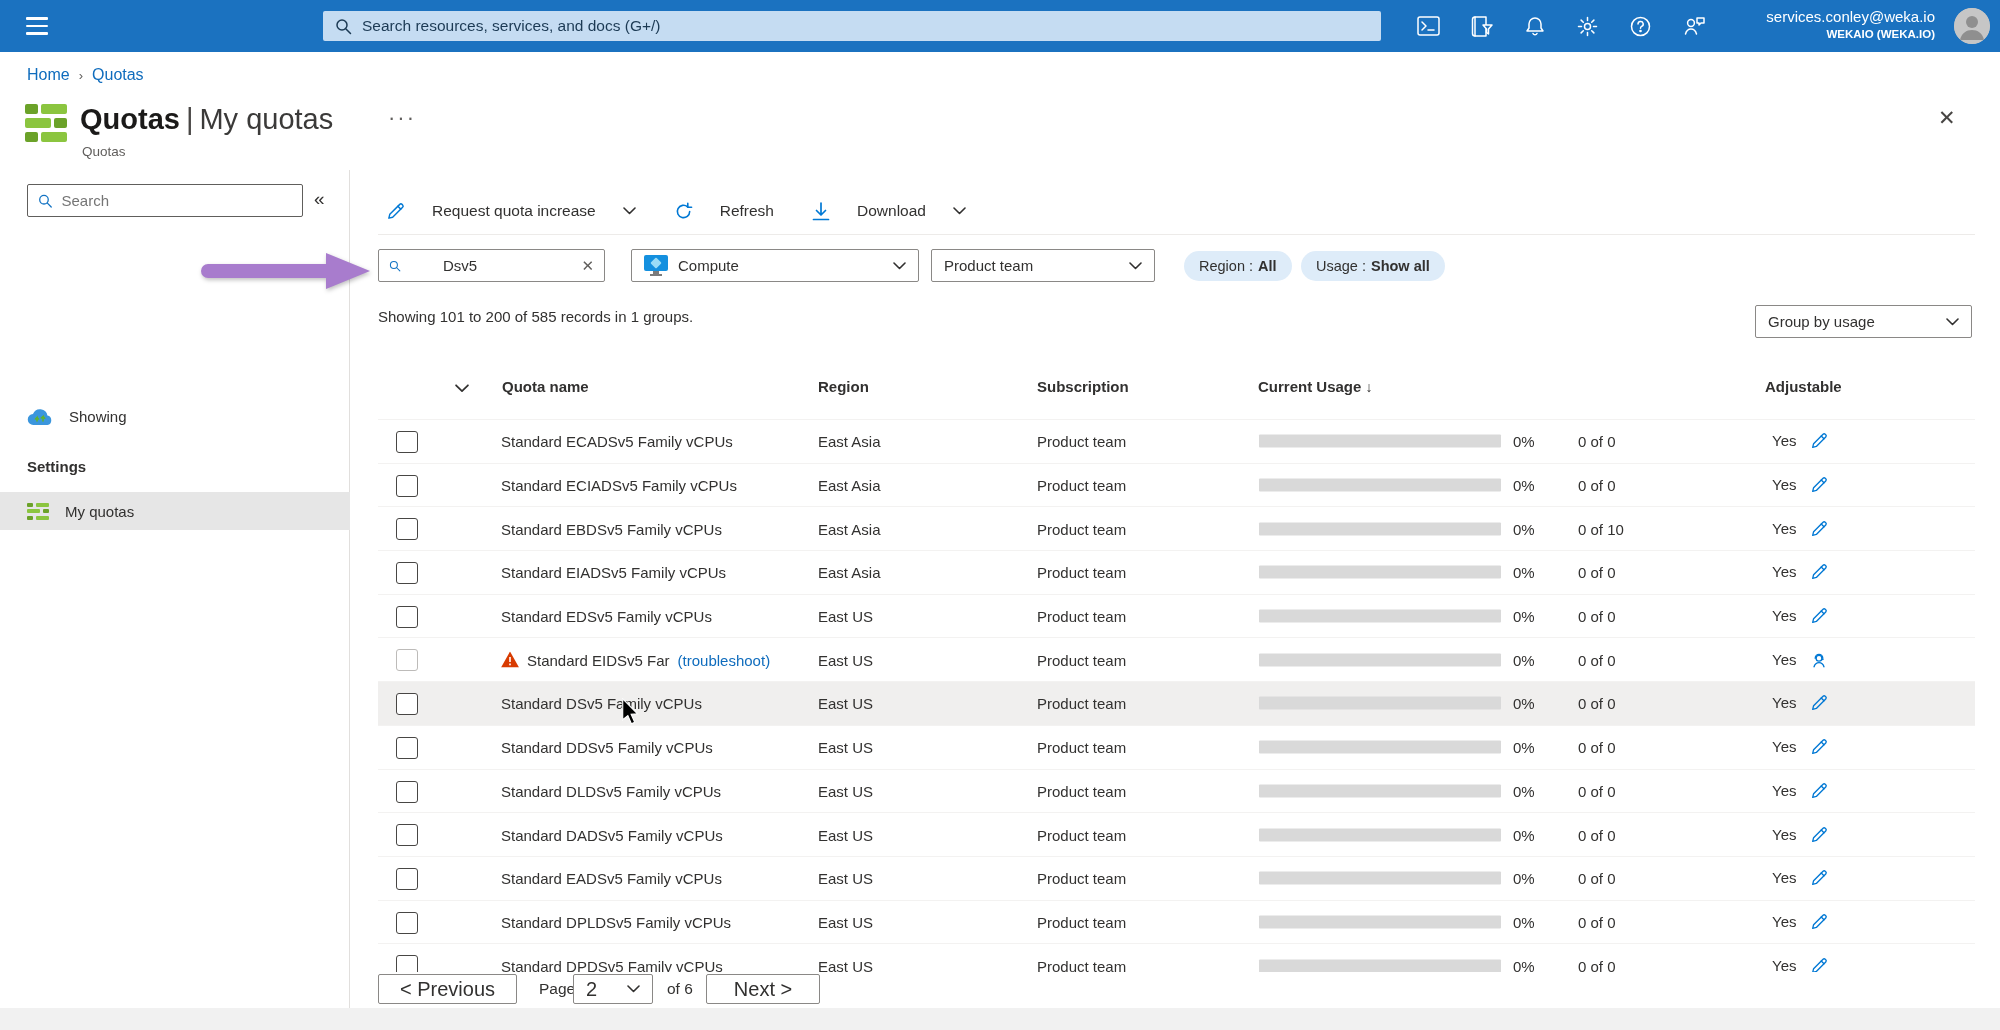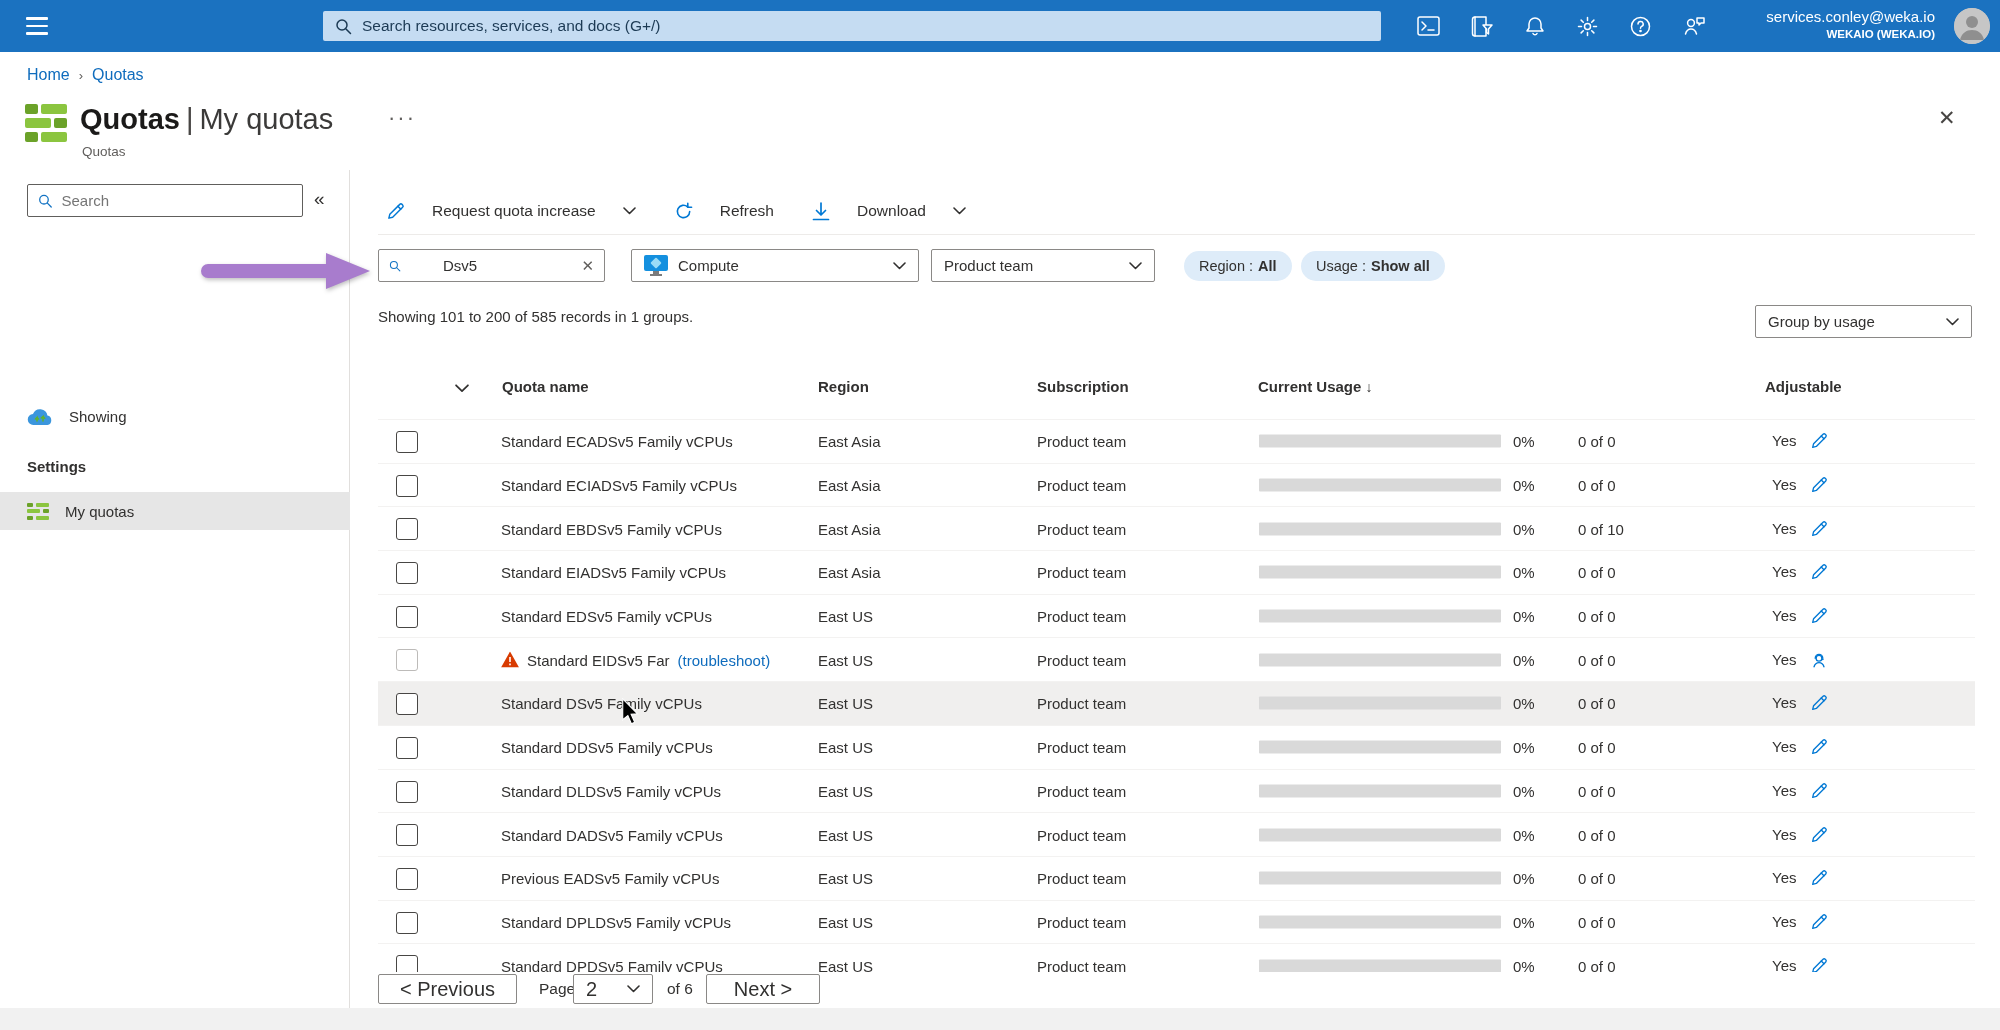--- a/index.html
+++ b/index.html
@@ -586,21 +586,21 @@
               <path d="M12.5 4.5l3 3"></path>
             </svg>
         </span>
 
       </div>
     </div>
       <div class="row">
       <div class="cb"></div>
       <div class="cell c-name">
 
-        <span>Previous EADSv5 Family vCPUs</span>
+        <span>Standard EADSv5 Family vCPUs</span>
 
       </div>
       <span class="cell c-region">East US</span>
       <span class="cell c-sub">Product team</span>
       <div class="bar"></div>
       <span class="cell c-pct">0%</span>
       <span class="cell c-count">0 of 0</span>
       <div class="cell c-adj">
         <span>Yes</span>
         <span class="edit">

